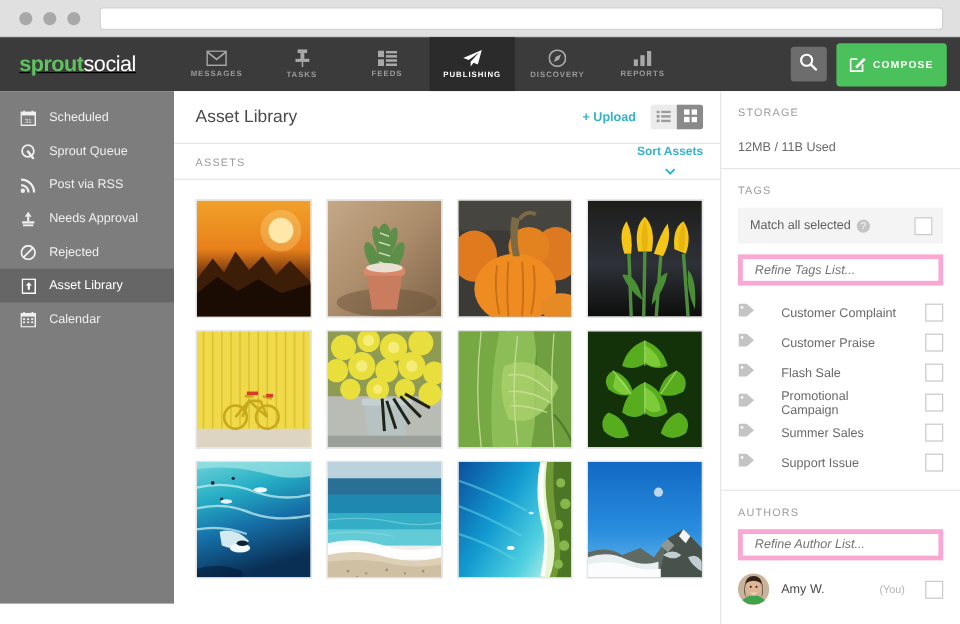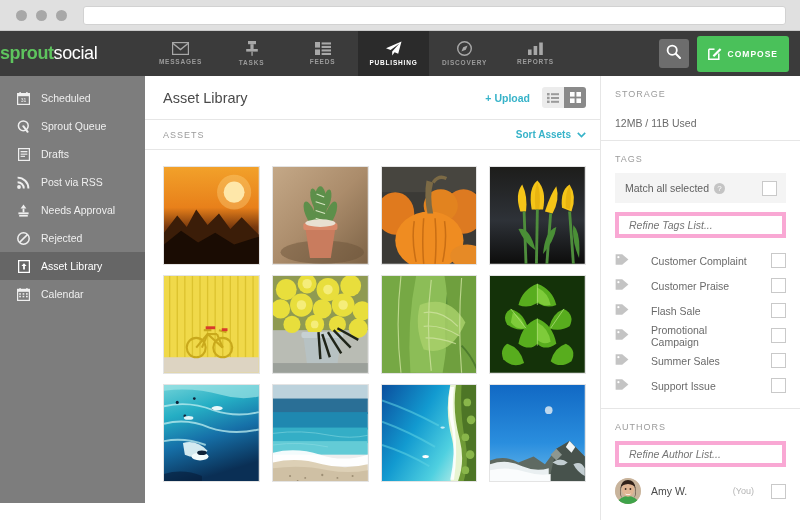--- a/index.html
+++ b/index.html
@@ -31,22 +31,22 @@
   
   .app { flex: 1; display: flex; flex-direction: column; background: #fff; position: relative; }
   
   .topnav {
     height: 45px; flex: 0 0 45px;
     background: #3b3b3b;
     display: flex; align-items: stretch;
   }
   .logo {
     width: 145px; flex: 0 0 145px;
-    display: flex; align-items: center; padding-left: 0;
-    font-size: 18px; font-weight: bold; letter-spacing: -0.4px;
+    display: flex; align-items: center; padding-left: 16px;
+    font-size: 18px; font-weight: bold; letter-spacing: -0.4px; text-decoration: underline;
   }
   .logo .sprout { color: #5ec45e; }
   .logo .social { color: #fff; font-weight: normal; }
   .navitems { display: flex; align-items: stretch; }
   .navitem {
     width: 71px; display: flex; flex-direction: column;
     align-items: center; justify-content: center; gap: 3px;
     cursor: pointer;
   }
   .navitem .nlabel {
@@ -93,21 +93,21 @@
     display: flex; align-items: center; justify-content: center; cursor: pointer;
   }
   .vbtn.active { background: #8a8a8a; }
   .assetbar {
     height: 30px; flex: 0 0 30px; display: flex; align-items: center;
     padding: 0 14px 0 18px; border-bottom: 1px solid #e6e6e6;
   }
   .assetlabel { font-size: 9px; color: #9b9b9b; letter-spacing: 1px; }
   .sortassets {
     margin-left: auto; color: #37b3c9; font-size: 10px; font-weight: bold;
-    display: flex; align-items: center; gap: 6px; cursor: pointer;
+    display: flex; align-items: center; gap: 6px; cursor: pointer; flex-direction: column;
   }
   .grid {
     flex: 1; padding: 16px 14px 0 18px;
     display: grid; grid-template-columns: repeat(4, 1fr);
     gap: 10px 12px; align-content: start; overflow: hidden;
   }
   .thumb {
     width: 100%; padding-bottom: 100%; position: relative;
     border: 1px solid #e4e4e4; background: #eee; cursor: pointer;
   }
@@ -287,31 +287,20 @@
         <div class="sbitem">
           <span class="sbicon">
             <svg width="13" height="13" viewBox="0 0 13 13">
                 <circle cx="6.3" cy="5.8" r="4.9" fill="none" stroke="#efefef" stroke-width="1.5"></circle>
                 <path d="M6.3 6.2 L10.6 11.8" stroke="#efefef" stroke-width="2" stroke-linecap="round"></path>
               </svg>
           </span>
           <span>Sprout Queue</span>
         </div>
 
-        <div class="sbitem">
-          <span class="sbicon">
-            <svg width="12" height="13" viewBox="0 0 12 13">
-                <rect x="0.6" y="0.6" width="10.8" height="11.8" fill="none" stroke="#efefef" stroke-width="1.2"></rect>
-                <rect x="2.6" y="3" width="6.8" height="1.3" fill="#efefef"></rect>
-                <rect x="2.6" y="5.6" width="6.8" height="1.1" fill="#efefef"></rect>
-                <rect x="2.6" y="7.8" width="4.4" height="1.1" fill="#efefef"></rect>
-              </svg>
-          </span>
-          <span>Drafts</span>
-        </div>
 
         <div class="sbitem">
           <span class="sbicon">
             <svg width="13" height="13" viewBox="0 0 13 13">
                 <circle cx="2" cy="11" r="1.9" fill="#efefef"></circle>
                 <path d="M0.6 6.2 A6.2 6.2 0 0 1 6.8 12.4" fill="none" stroke="#efefef" stroke-width="1.9"></path>
                 <path d="M0.6 1.6 A10.8 10.8 0 0 1 11.4 12.4" fill="none" stroke="#efefef" stroke-width="1.9"></path>
               </svg>
           </span>
           <span>Post via RSS</span>

